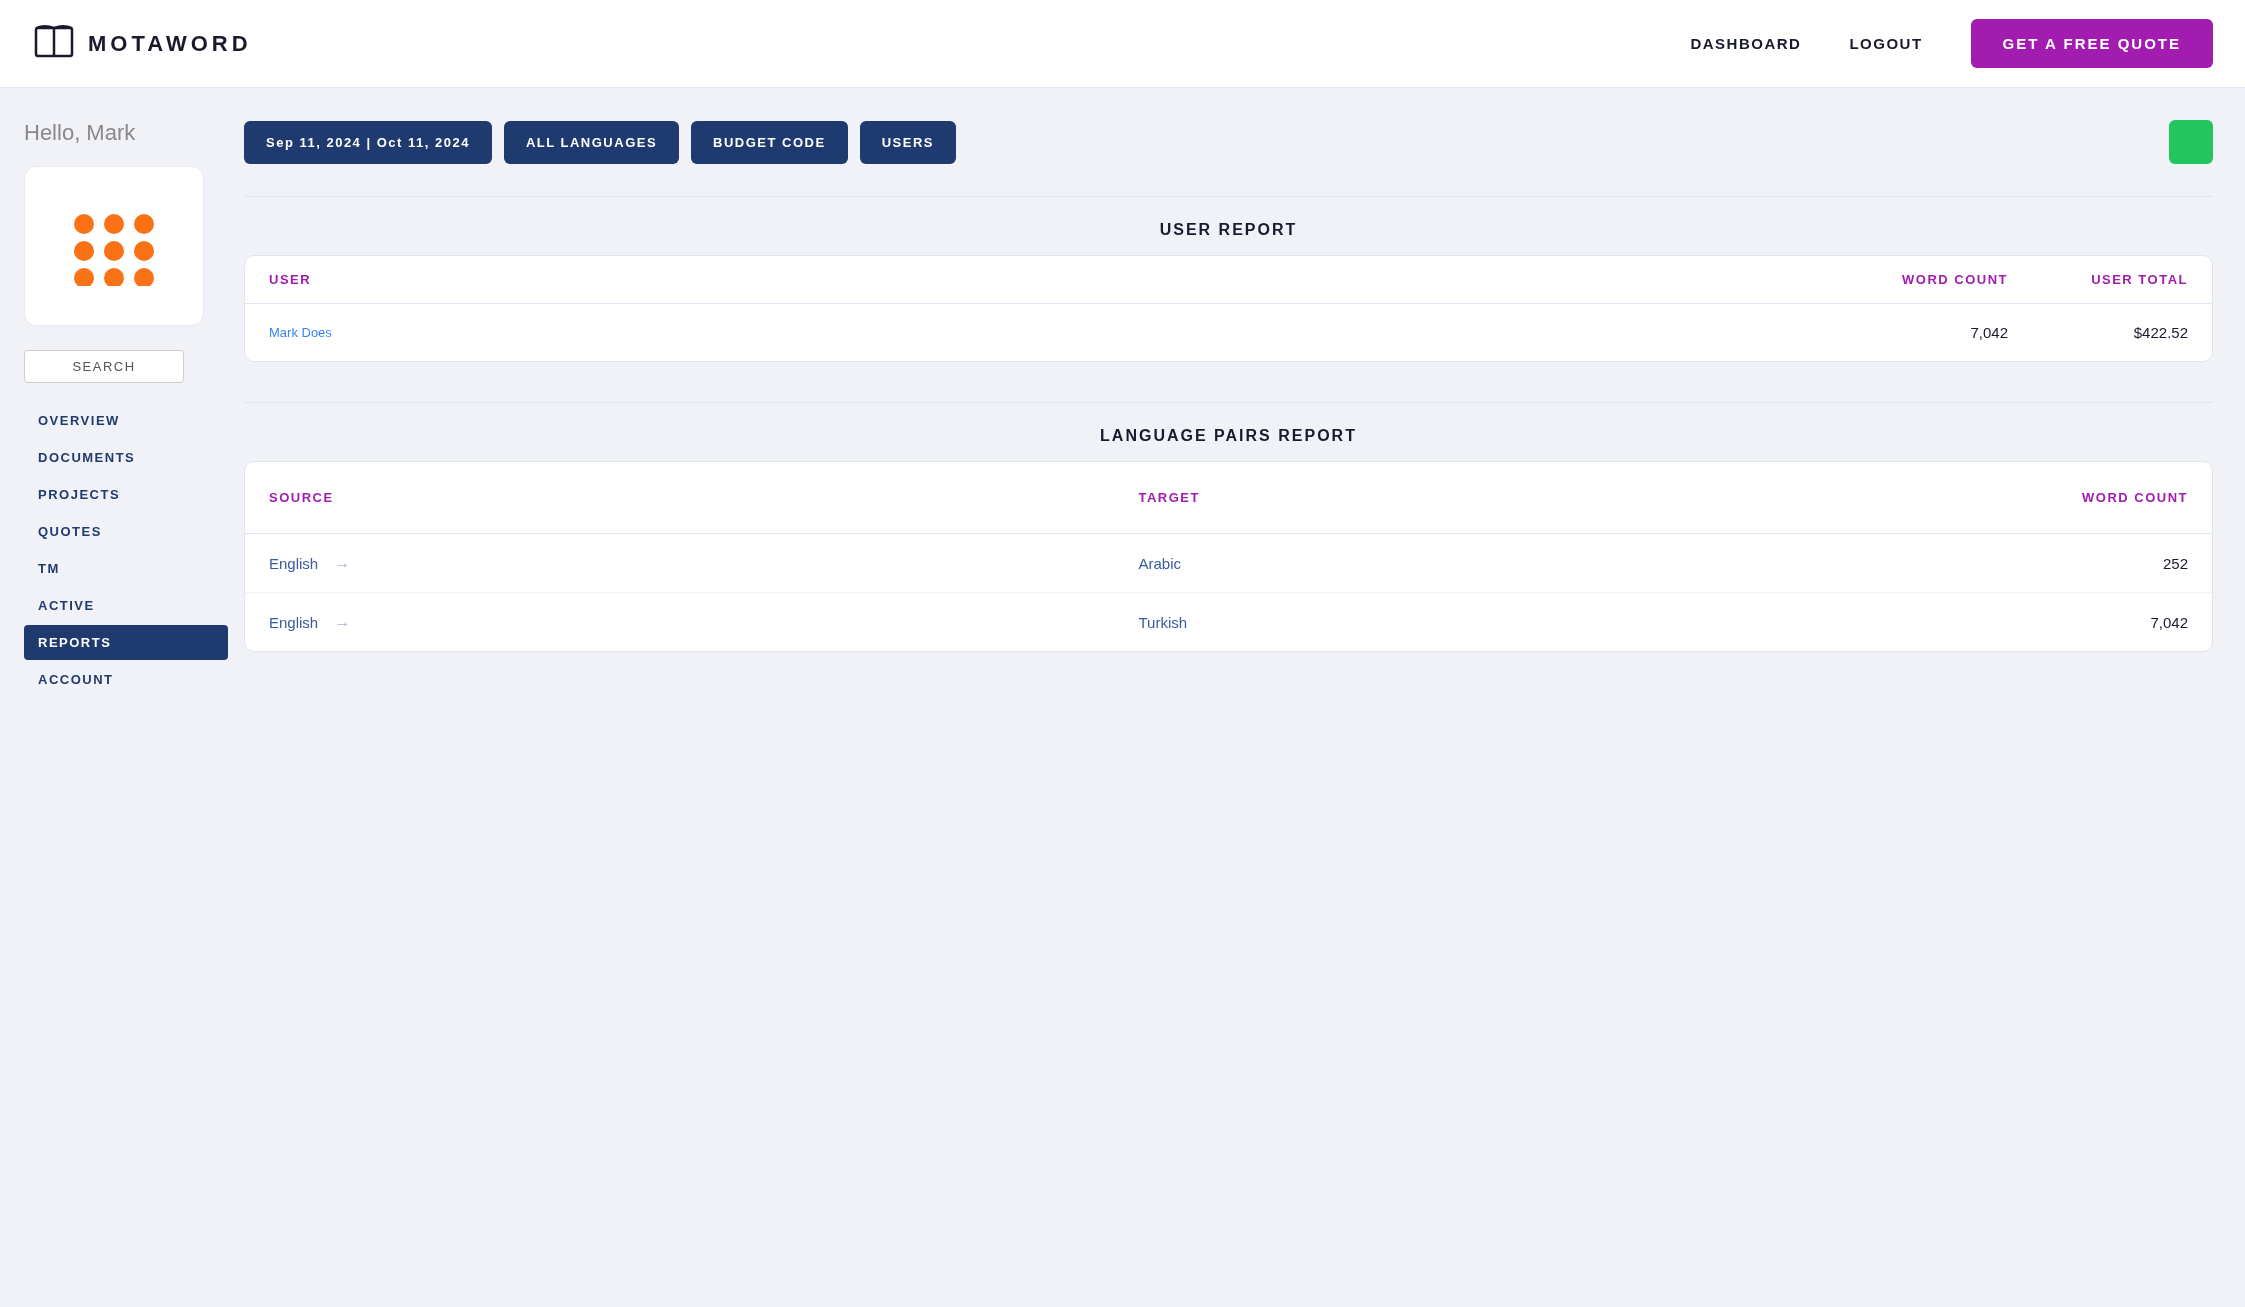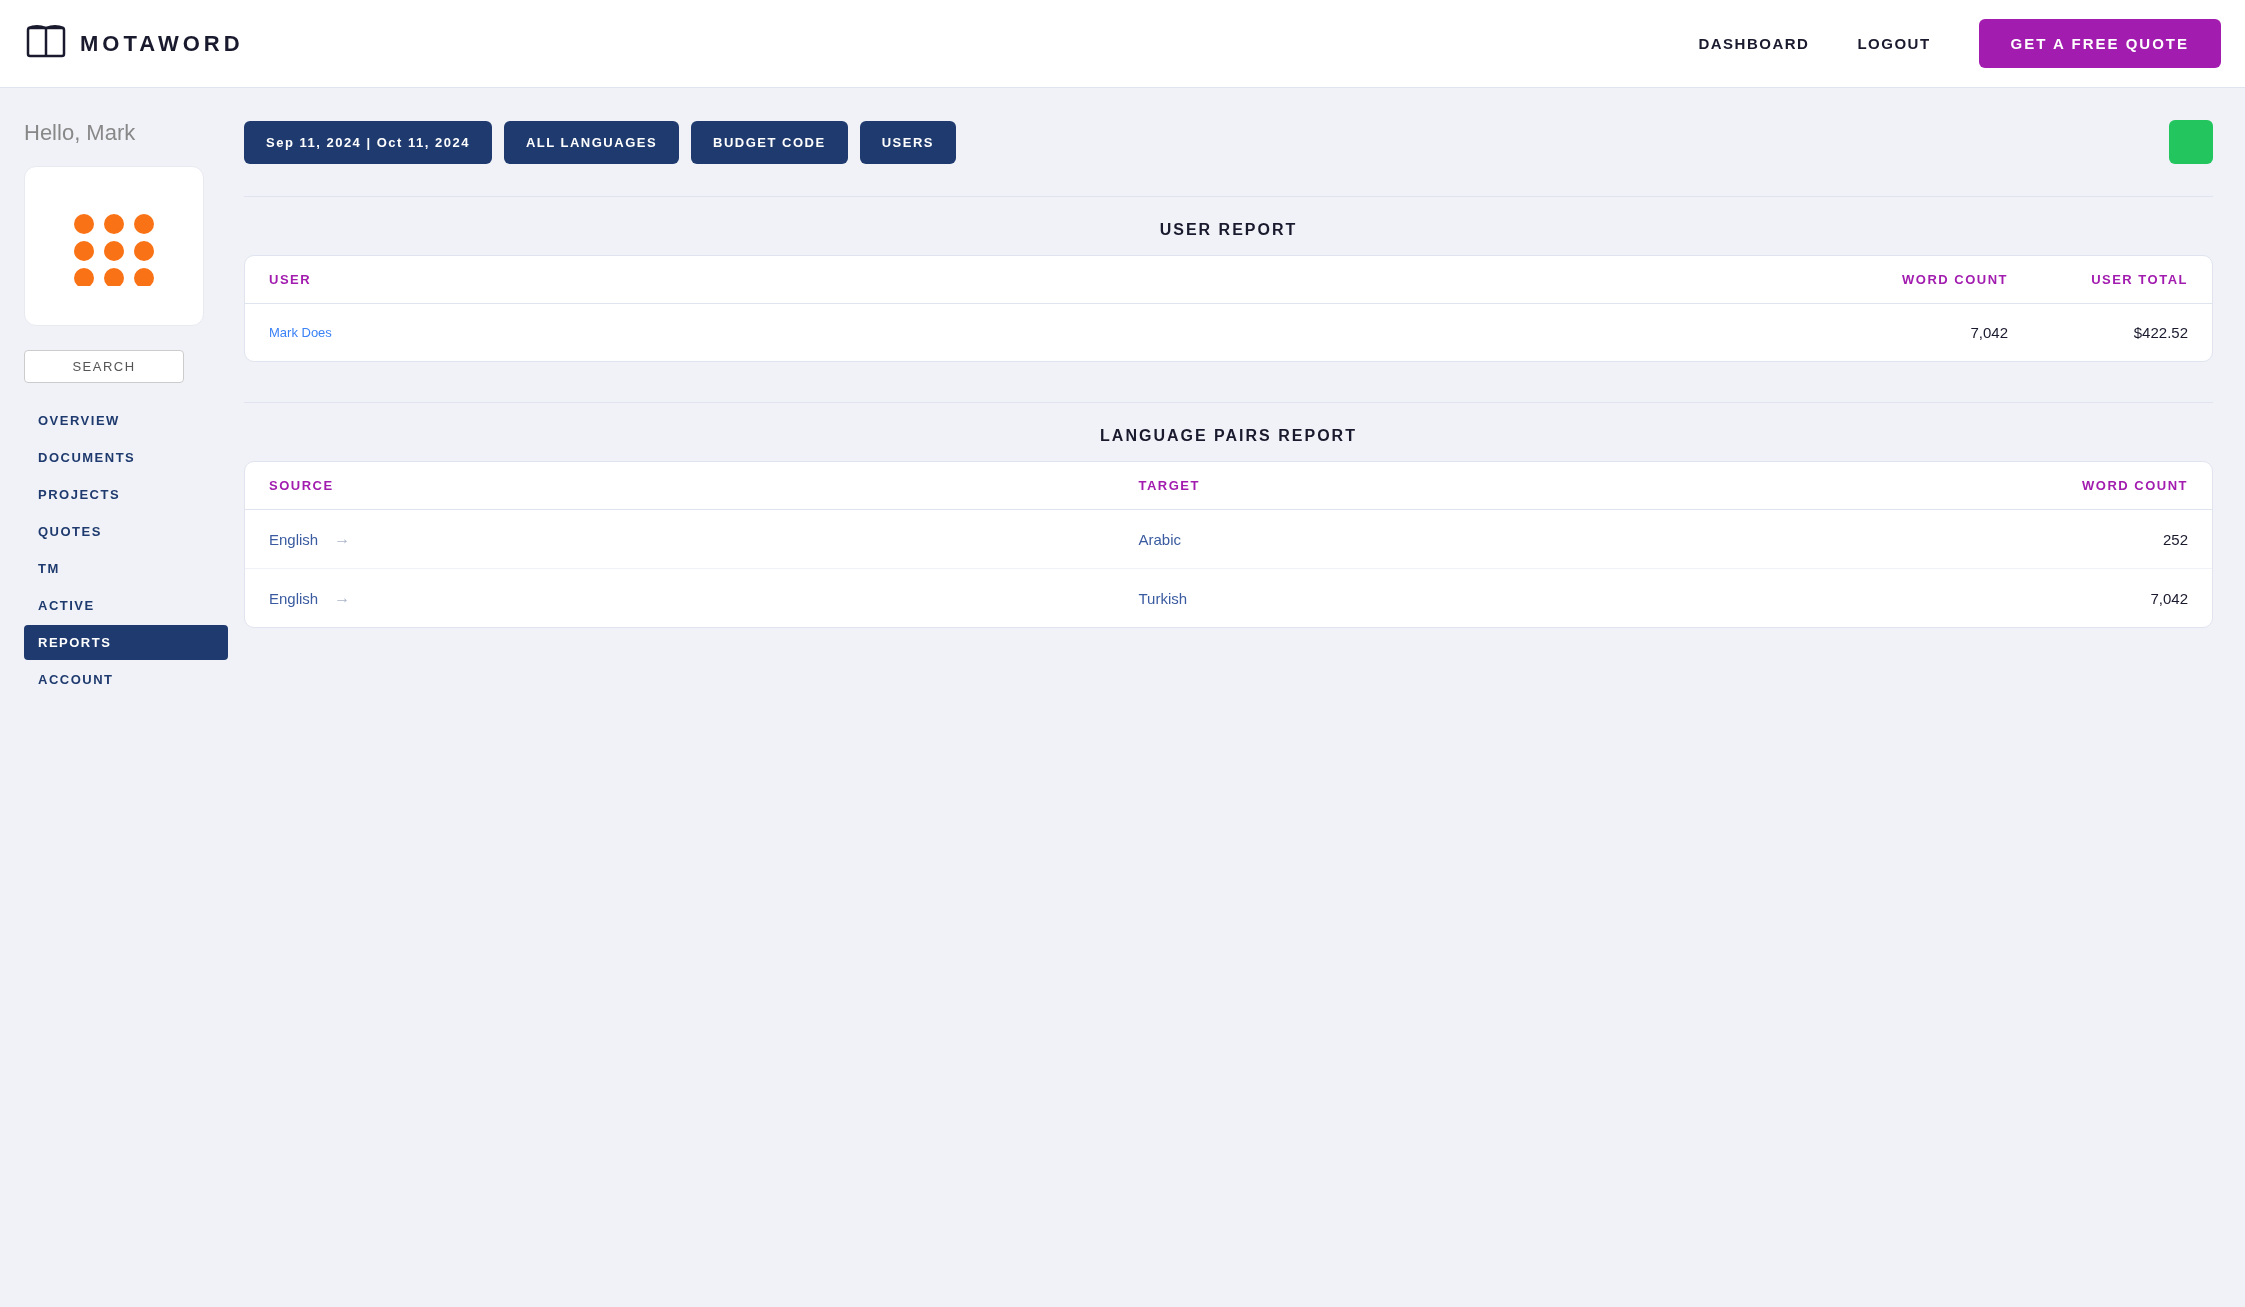--- a/index.html
+++ b/index.html
@@ -8,21 +8,21 @@
       background: #f0f2f7;
       min-height: 100vh;
     }
 
     
     .header {
       background: #ffffff;
       display: flex;
       align-items: center;
       justify-content: space-between;
-      padding: 0 24px;
+      padding: 0 32px;
       height: 88px;
       border-bottom: 1px solid #e0e4ef;
     }
     .header-logo {
       display: flex;
       align-items: center;
       gap: 12px;
     }
     .logo-icon {
       width: 44px;
@@ -225,21 +225,21 @@
     .lang-table {
       background: #ffffff;
       border-radius: 10px;
       border: 1px solid #e0e4ef;
       overflow: hidden;
       width: 100%;
     }
     .lang-header-row {
       display: flex;
       align-items: center;
-      padding: 16px 24px;
+      padding: 28px 24px;
       border-bottom: 1px solid #e0e4ef;
       gap: 28px;
     }
     .lang-header-row .col-src { flex: 1; }
     .lang-header-row .col-tgt { flex: 1; }
     .lang-header-row .col-lwc { width: 180px; text-align: right; }
 
     .lang-data-row {
       display: flex;
       align-items: center;

